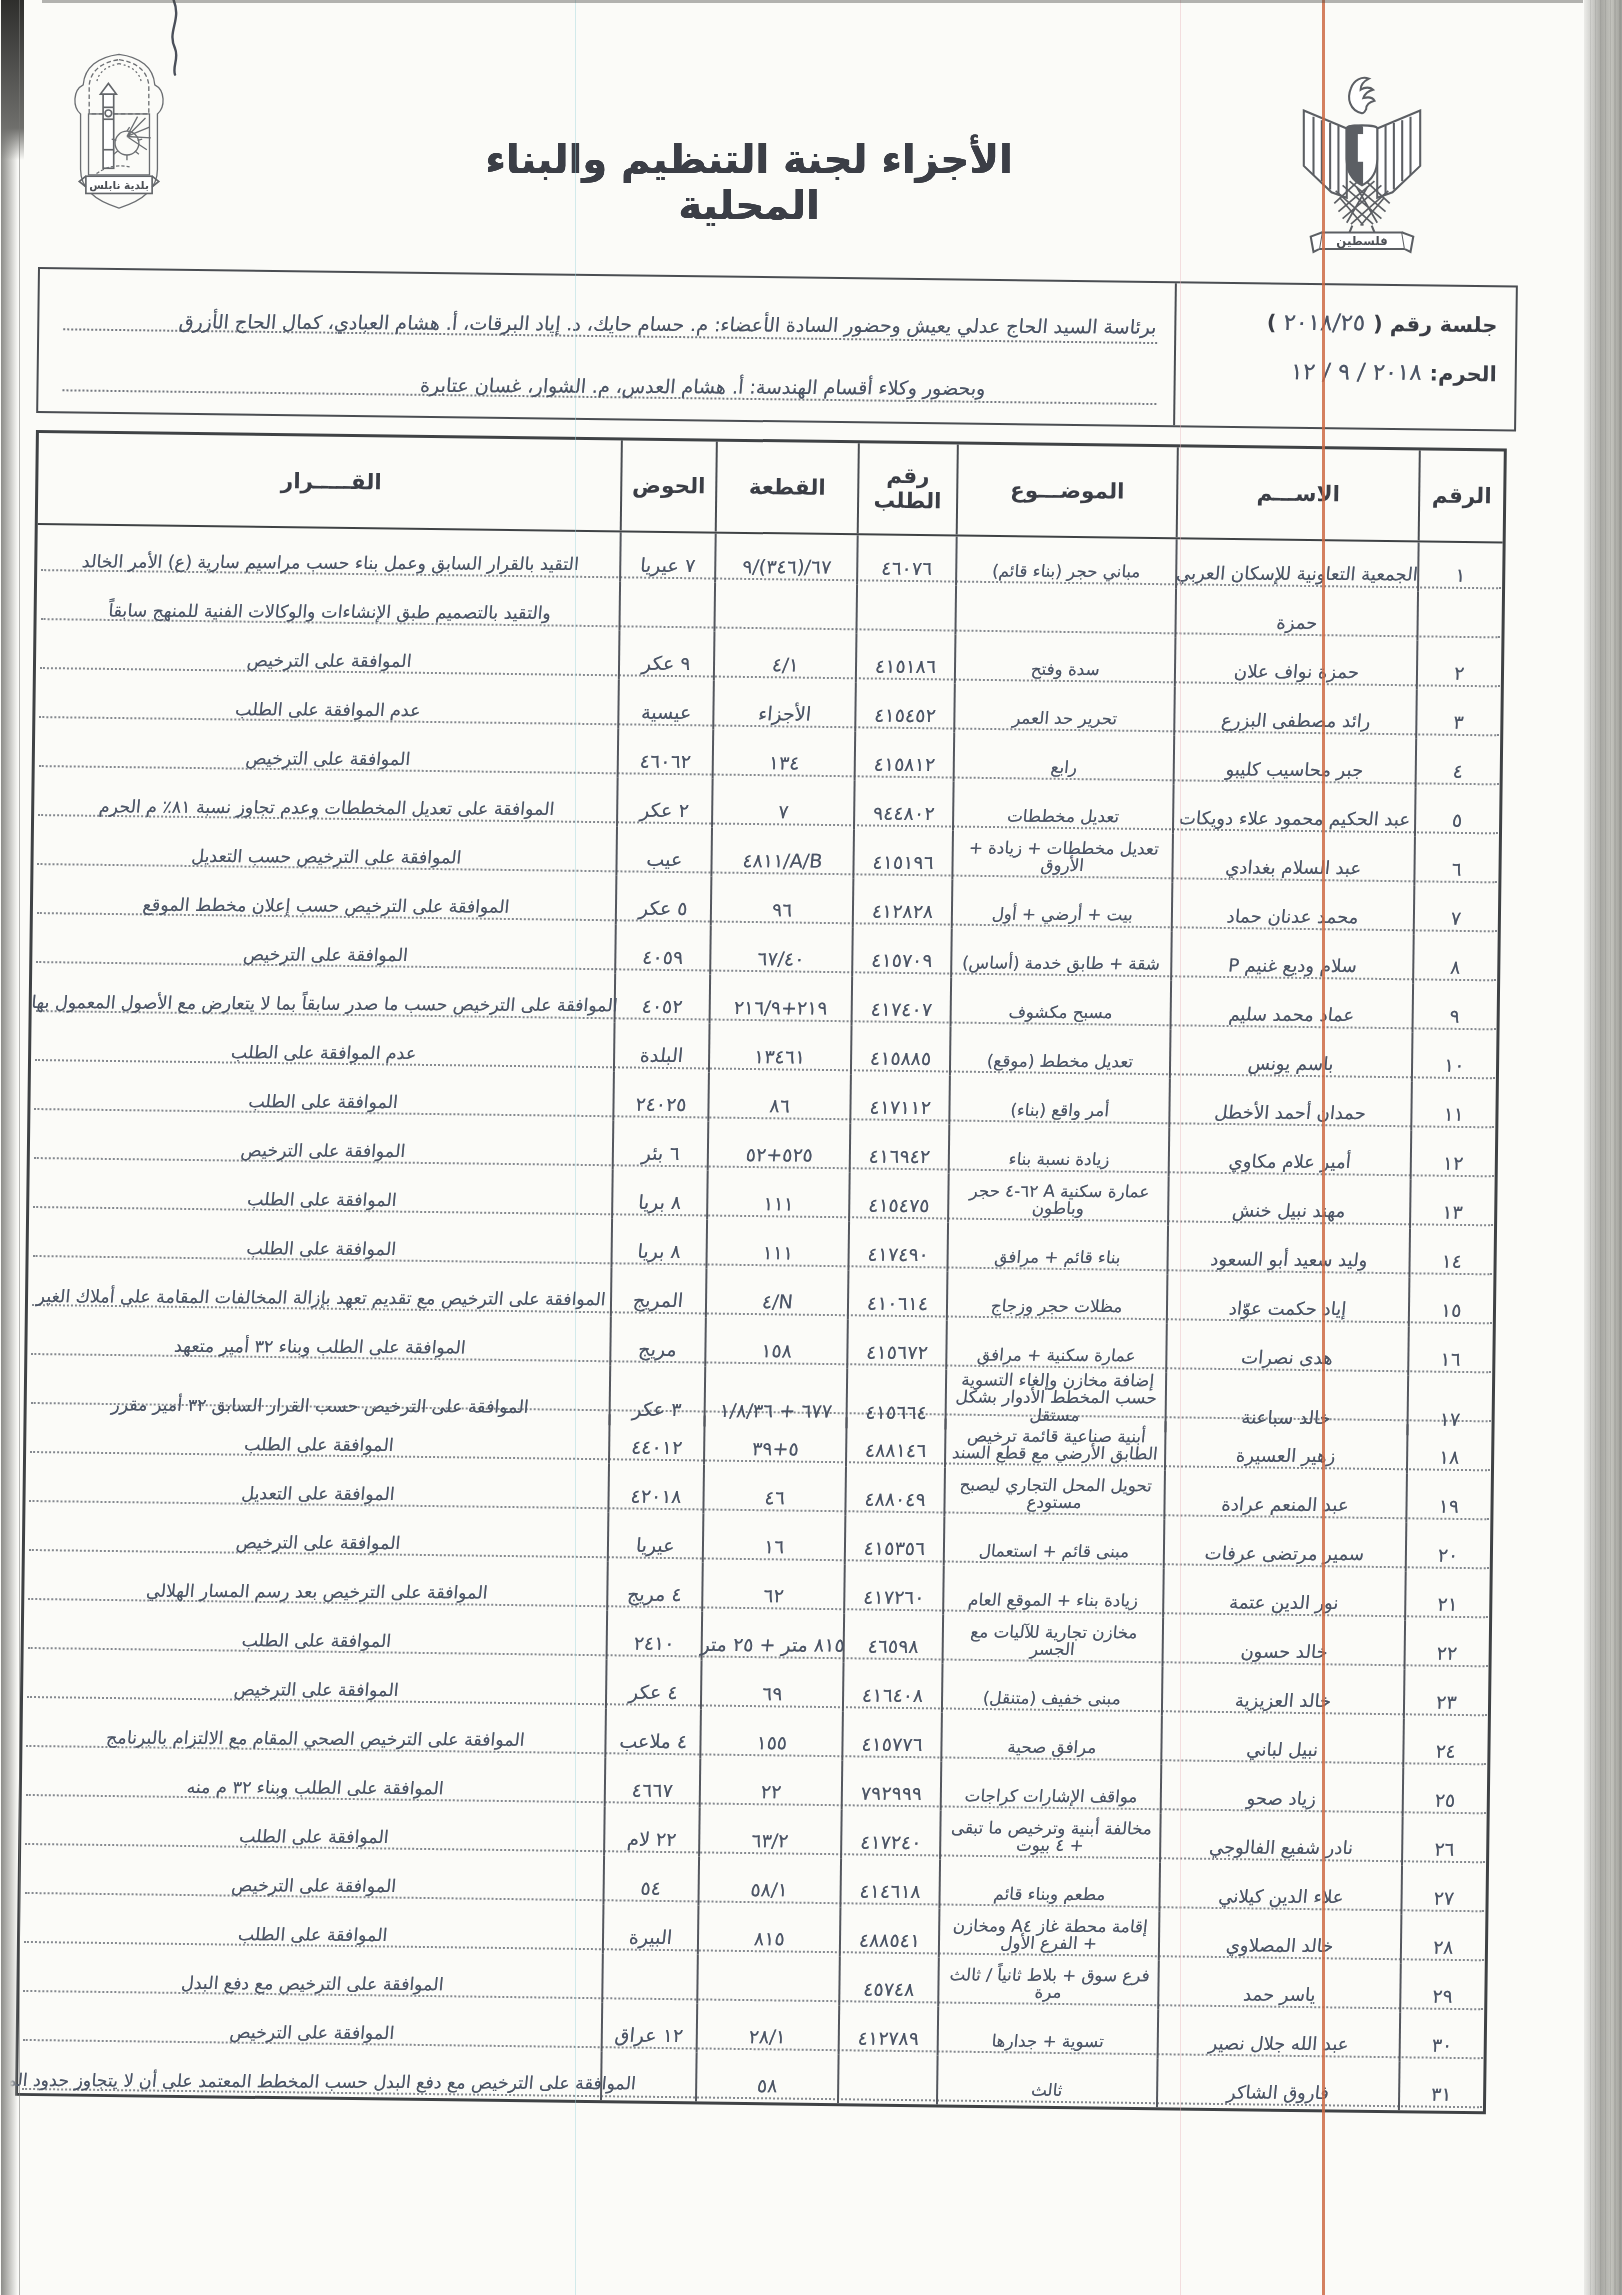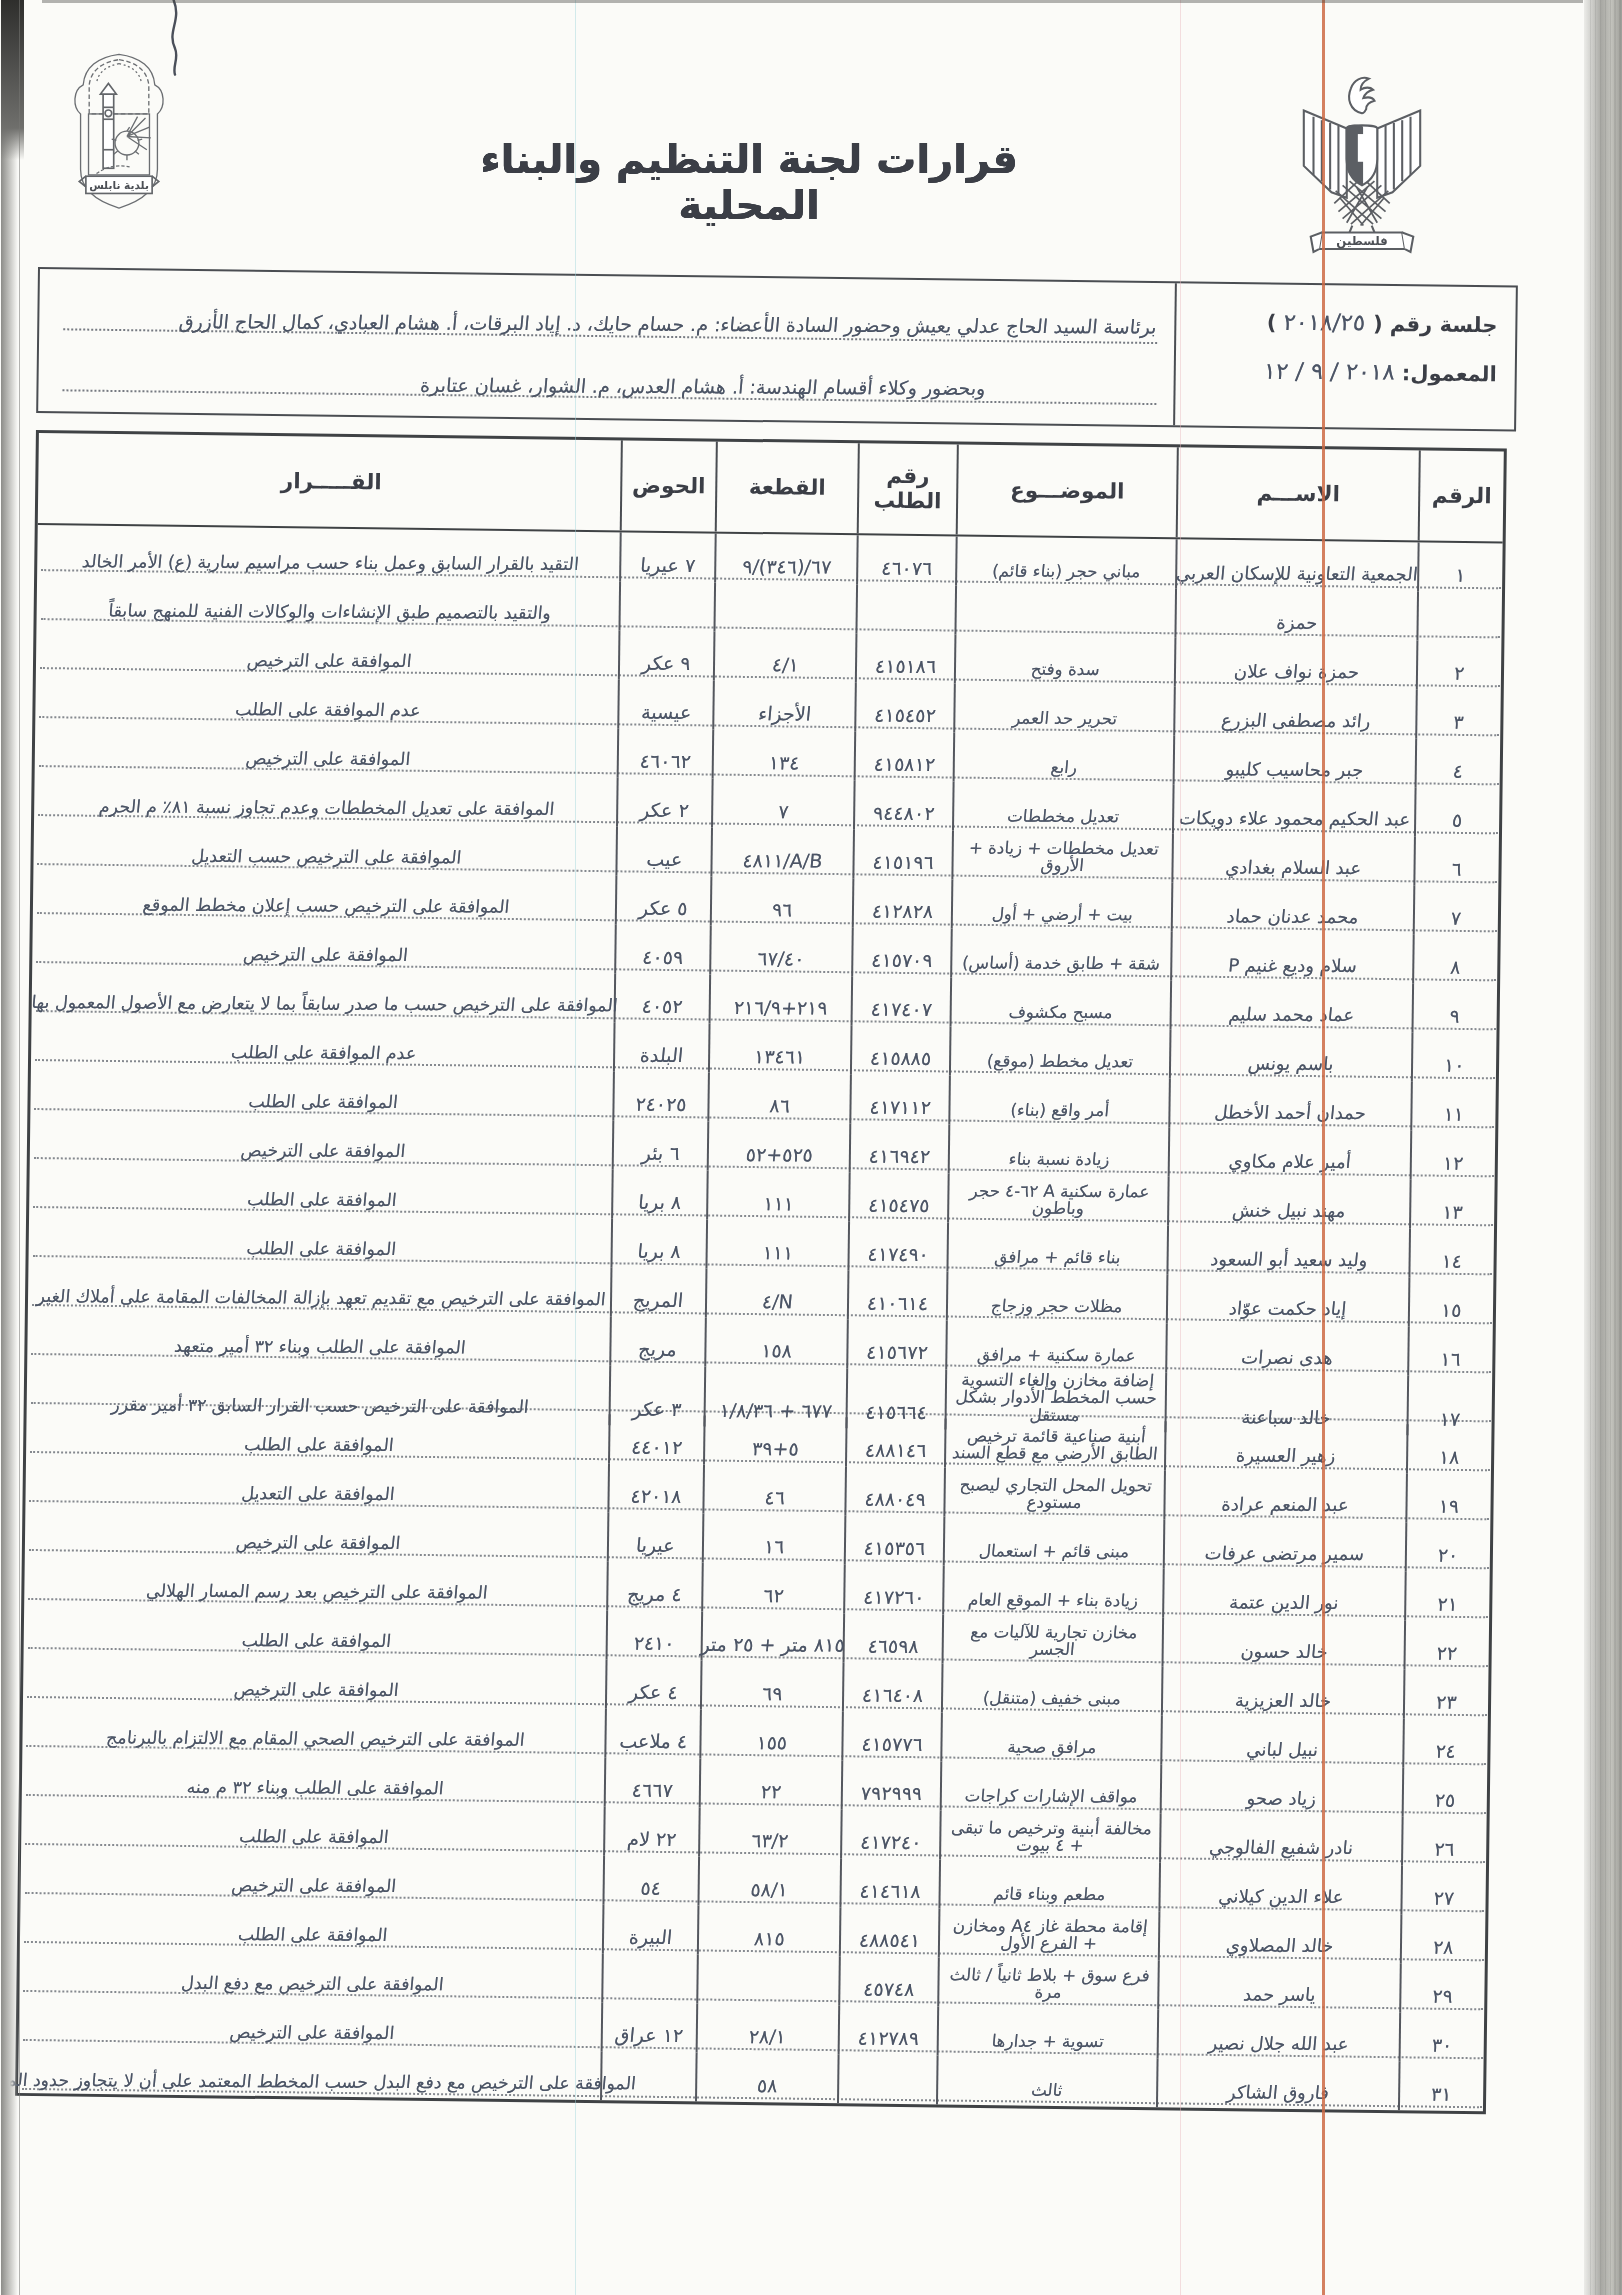--- a/index.html
+++ b/index.html
@@ -123,21 +123,21 @@
     <path d="M46,186 C60,176 76,172 96,176" stroke-dasharray="5 3"></path>
   </g>
 
   <g>
     <rect x="30" y="190" width="100" height="26" fill="#fff" stroke="#63666a" stroke-width="2.5"></rect>
     <path d="M30,190 l-10,8 10,8 M130,190 l10,8 -10,8" fill="none" stroke="#63666a" stroke-width="2.5"></path>
     <text x="80" y="209" text-anchor="middle" font-size="16" font-weight="bold" fill="#4c4f55">بلدية نابلس</text>
   </g>
 </svg>
 
-<div class="doc-title">قرارات لجنة التنظيم والبناء المحلية</div>
+<div class="doc-title">الأجزاء لجنة التنظيم والبناء المحلية</div>
 
 <svg class="eagle" viewBox="0 0 204 280">
   <g fill="none" stroke="#5c5f64" stroke-width="3">
 
     <path d="M18,70 L80,96 L80,196 L58,188 L18,150 Z" fill="#fff"></path>
     <line x1="32" y1="79" x2="32" y2="163"></line>
       <line x1="44" y1="84" x2="44" y2="172"></line>
     <line x1="56" y1="88" x2="56" y2="184"></line>
       <line x1="68" y1="92" x2="68" y2="191"></line>
 
@@ -170,21 +170,21 @@
 <div class="scan">
 
   <div class="infobox">
     <div class="session">
       <div class="row1">
         <span>جلسة رقم (</span>
         <span class="hw" dir="ltr">٢٠١٨/٢٥</span>
         <span>)</span>
       </div>
       <div class="row2">
-        <span>المعمول:</span>
+        <span>الحرم:</span>
         <span class="hw" dir="ltr">٢٠١٨ / ٩ / ١٢</span>
       </div>
     </div>
     <div class="preamble">
       <div class="pre-line l1">
         <span class="hw">برئاسة السيد الحاج عدلي يعيش وحضور السادة الأعضاء: م. حسام حايك، د. إياد البرقات، أ. هشام العبادي، كمال الحاج الأزرق</span>
       </div>
       <div class="pre-line l2">
         <span class="hw">وبحضور وكلاء أقسام الهندسة: أ. هشام العدس، م. الشوار، غسان عتابرة</span>
       </div>

